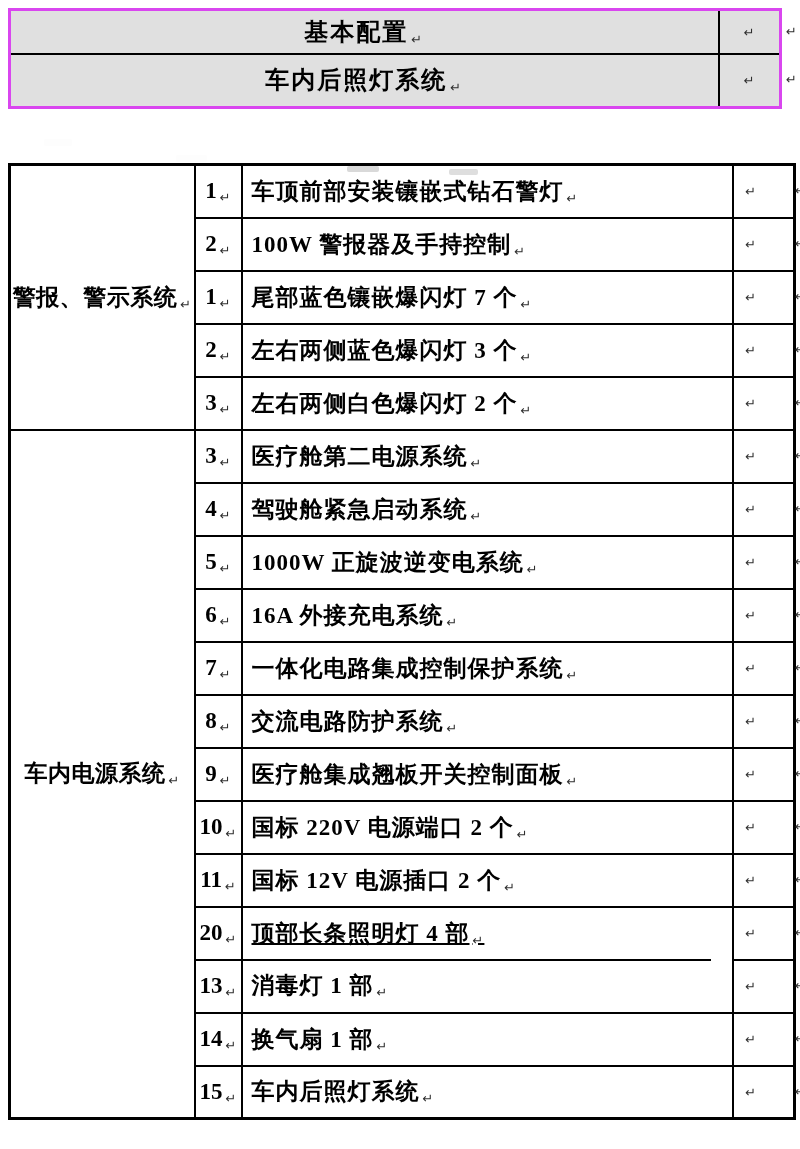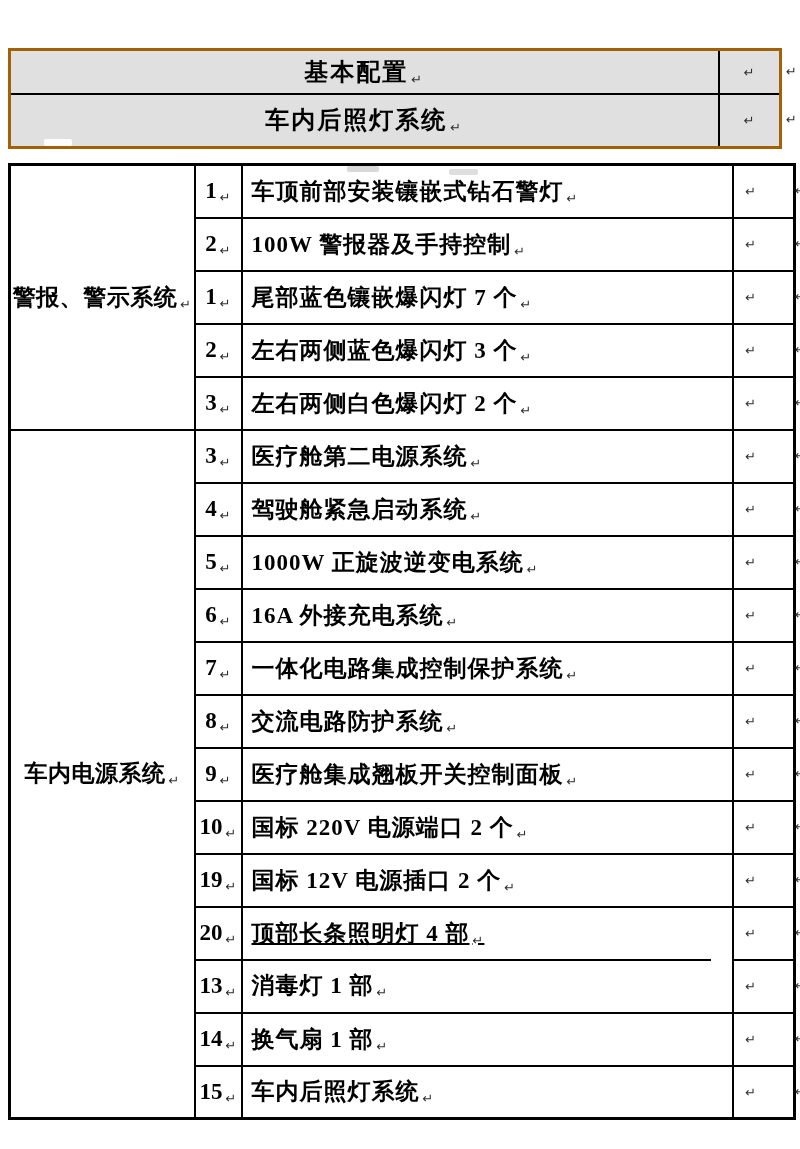--- a/index.html
+++ b/index.html
@@ -2,21 +2,21 @@
 <html lang="zh"><head>
 <meta charset="utf-8">
 <style>
   html,body{margin:0;padding:0;background:#ffffff;}
   #stage{
     position:relative;width:800px;height:1149px;background:#ffffff;overflow:hidden;
     font-family:"Liberation Serif","DejaVu Serif",serif;font-weight:bold;color:#000;
   }
   table{border-collapse:collapse;table-layout:fixed;position:absolute;background:#fff;}
   td{border:2px solid #000;vertical-align:middle;overflow:visible;}
-  #t1{left:8px;top:8px;width:771px;border:3px solid #a16207;margin-top:40px;}
+  #t1{left:8px;top:8px;width:771px;border:3px solid #d946ef;}
   #t2{left:8px;top:163px;width:785px;border:3px solid #000;}
   #t1 tr.r1{height:44px;}
   #t1 tr.r2{height:47px;}
   #t1 tr.r3{height:54px;}
   #t2 tr{height:53px;}
   .gray{background:#e0e0e0;}
   .hdr{text-align:center;font-size:24px;letter-spacing:2px;}
   .name{text-align:center;font-size:23px;letter-spacing:0.5px;}
   .num{text-align:center;font-size:23px;}
   .desc{text-align:left;font-size:23px;letter-spacing:1px;padding-left:9px;}
@@ -152,21 +152,21 @@
       <td class="num"><span>9</span><span class="pm after">↵</span></td>
       <td class="desc"><span>医疗舱集成翘板开关控制面板</span><span class="pm after">↵</span></td>
       <td class="narrow shift"><span class="pm">↵</span><span class="pm out">↵</span></td>
     </tr>
     <tr>
       <td class="num"><span>10</span><span class="pm after">↵</span></td>
       <td class="desc"><span>国标 220V 电源端口 2 个</span><span class="pm after">↵</span></td>
       <td class="narrow shift"><span class="pm">↵</span><span class="pm out">↵</span></td>
     </tr>
     <tr>
-      <td class="num"><span>19</span><span class="pm after">↵</span></td>
+      <td class="num"><span>11</span><span class="pm after">↵</span></td>
       <td class="desc"><span>国标 12V 电源插口 2 个</span><span class="pm after">↵</span></td>
       <td class="narrow shift"><span class="pm">↵</span><span class="pm out">↵</span></td>
     </tr>
     <tr>
       <td class="num"><span>20</span><span class="pm after">↵</span></td>
       <td class="desc cut"><span>顶部长条照明灯 4 部</span><span class="pm after">↵</span></td>
       <td class="narrow shift"><span class="pm">↵</span><span class="pm out">↵</span></td>
     </tr>
     <tr>
       <td class="num"><span>13</span><span class="pm after">↵</span></td>

